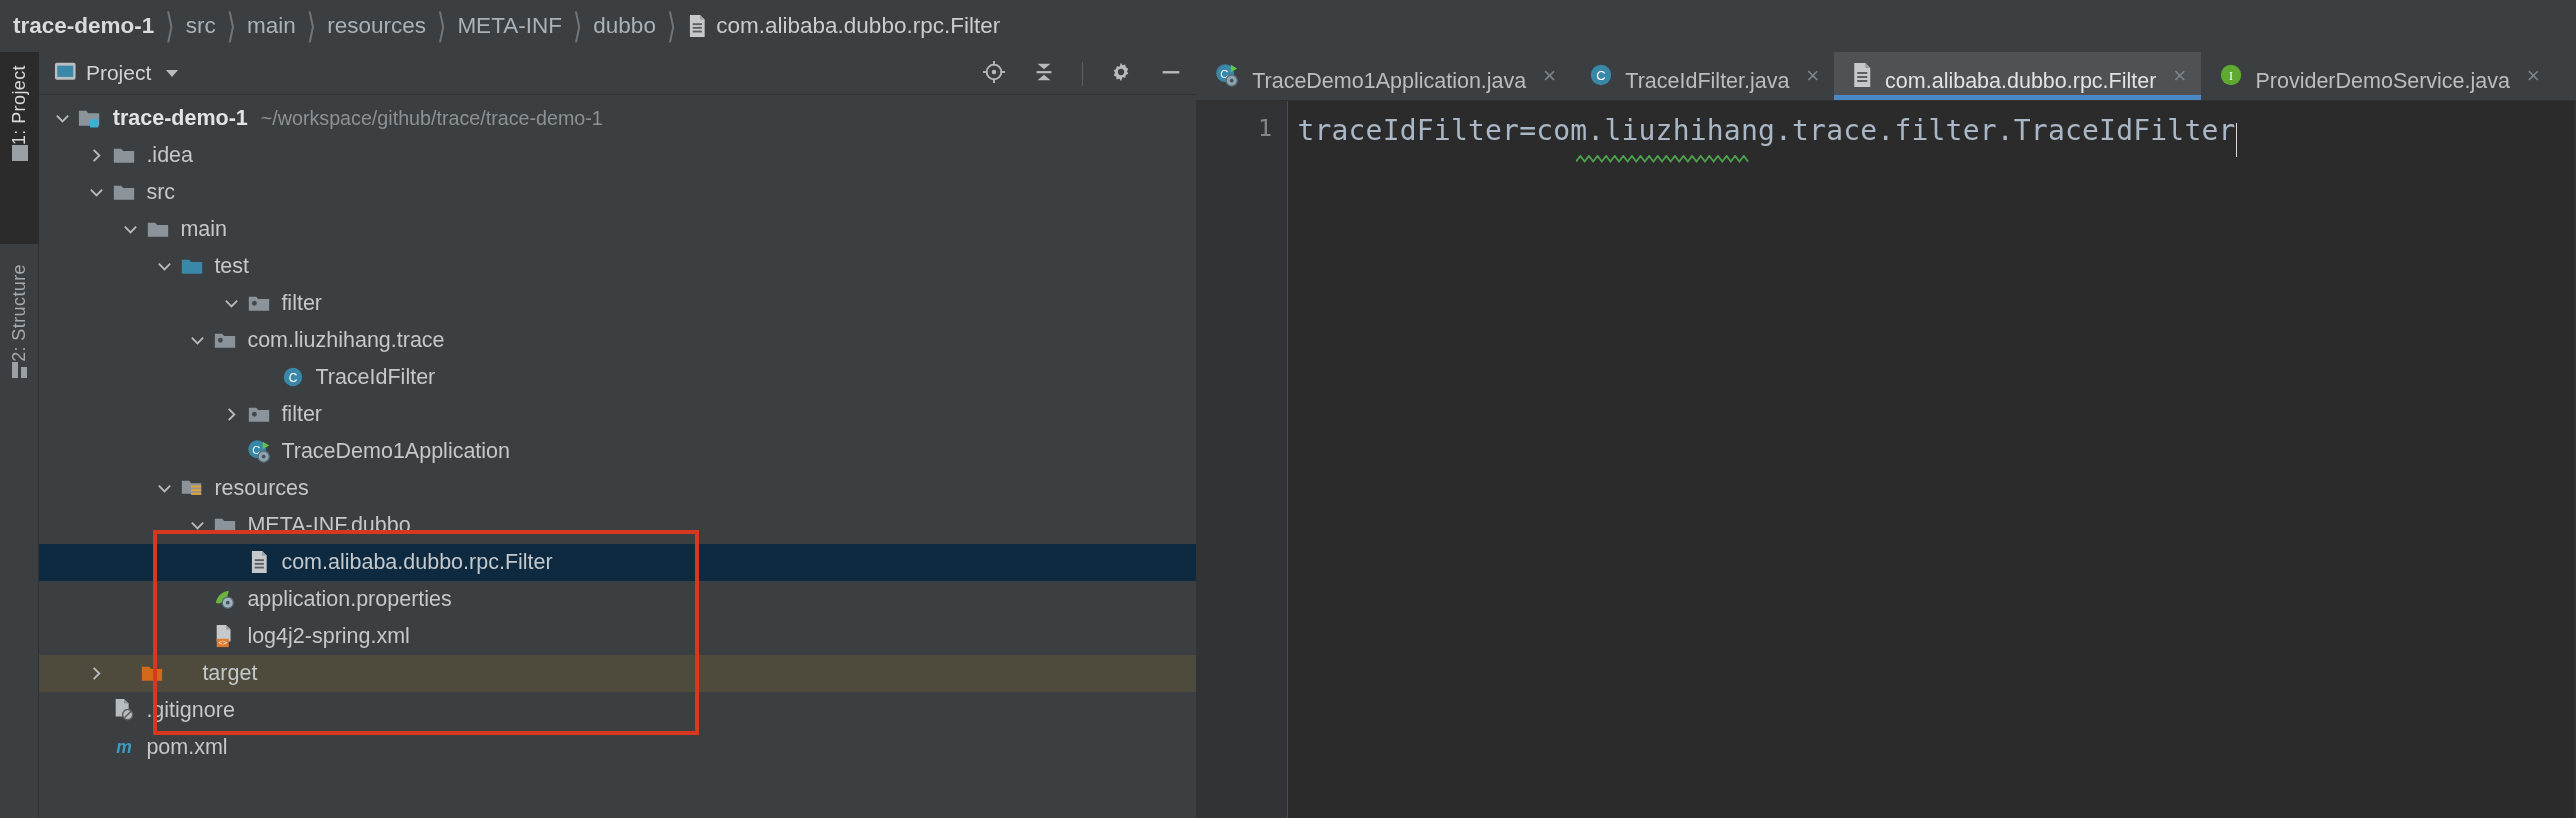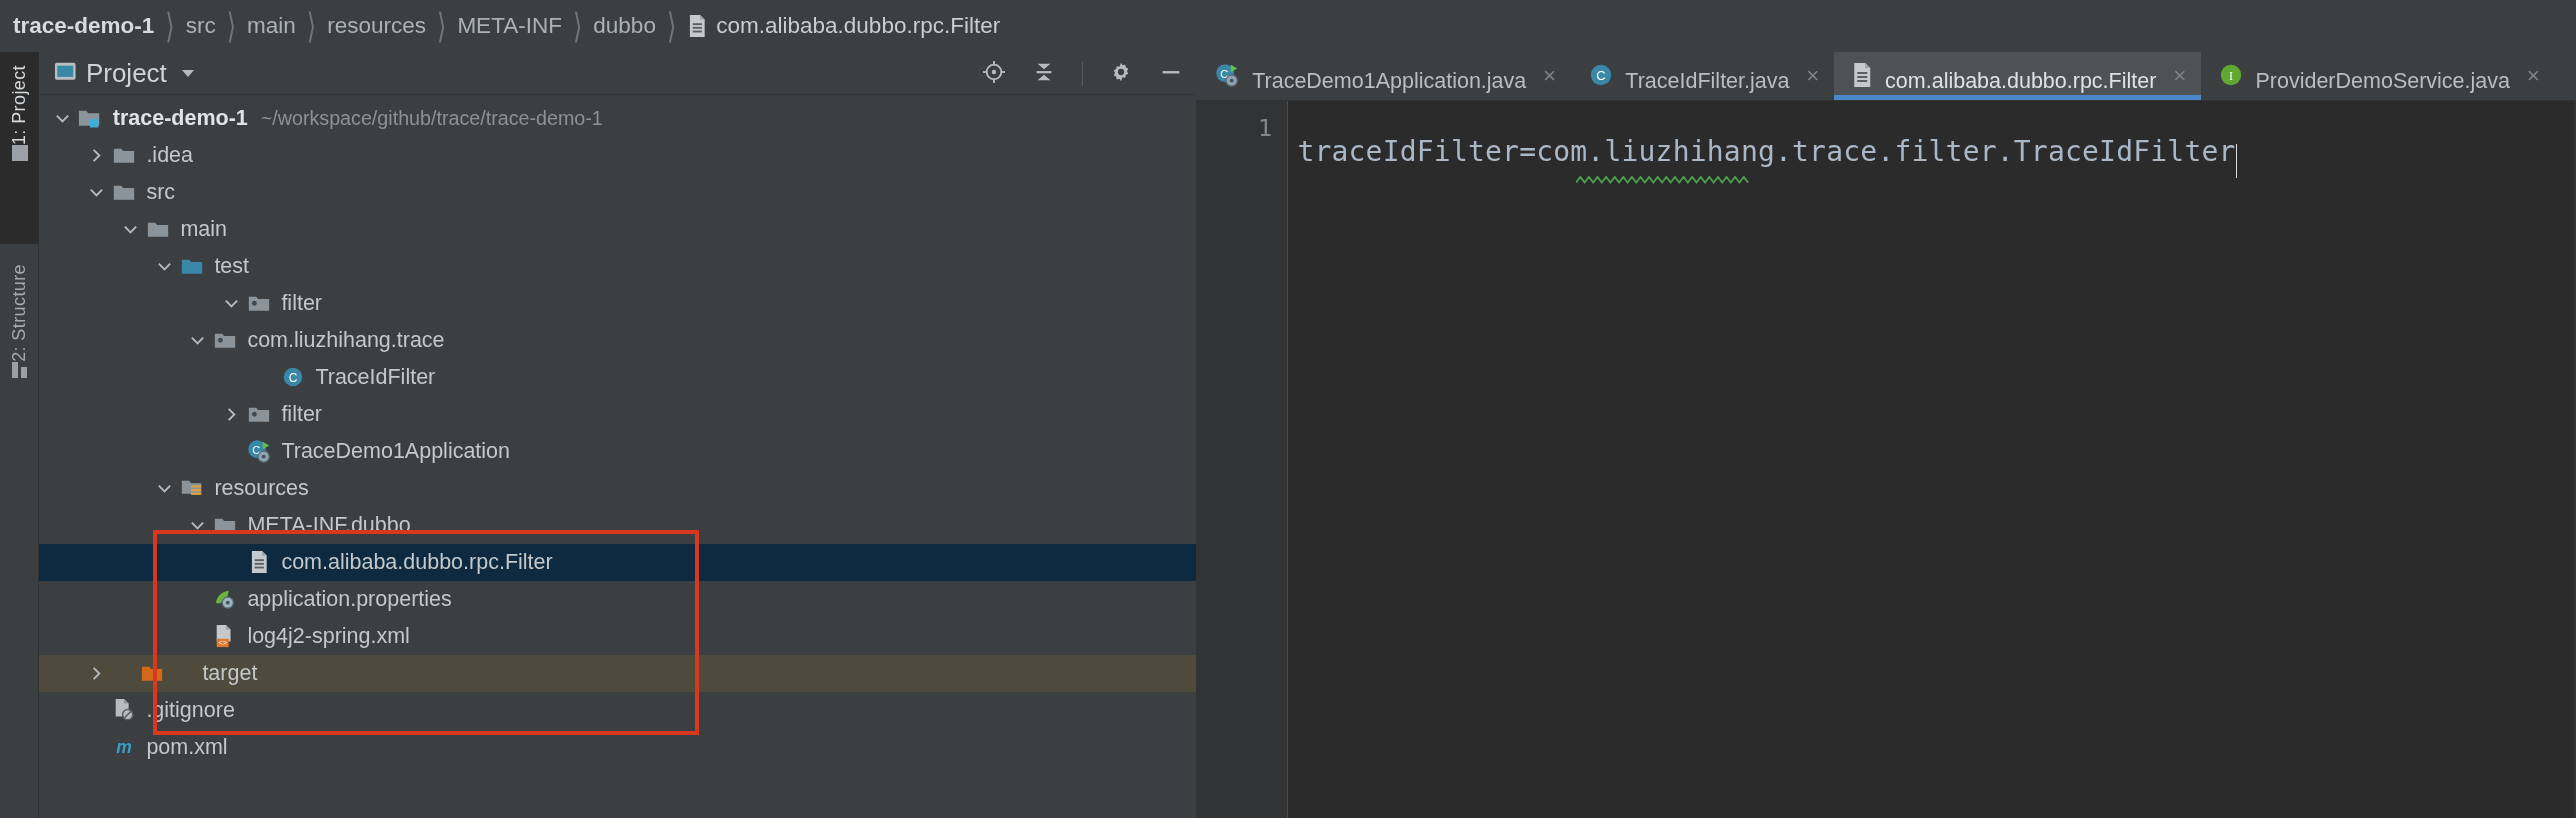--- a/index.html
+++ b/index.html
@@ -54,21 +54,21 @@
   
   .project-panel {
     position: absolute; left: 39px; top: 52px; width: 1157px; height: 766px;
     background: #3c3f41;
   }
   .panel-header {
     position: relative; height: 43px; display: flex; align-items: center;
     padding: 0 11.2px 0 15px; border-bottom: 0.9px solid #323436;
   }
   .panel-title-group { display: flex; align-items: center; gap: 9.4px; }
-  .panel-title { font-size: 26px; color: #cfd4d7; }
+  .panel-title { font-size: 21px; color: #cfd4d7; }
   .panel-caret { width: 0; height: 0; border-left: 6.6px solid transparent;
     border-right: 6.6px solid transparent; border-top: 7.5px solid #b6bbbf; margin-left: 5.6px; }
   .panel-tools { position: absolute; right: 13px; top: 0; height: 43px;
     display: flex; align-items: center; gap: 26px; }
   .panel-tools .tsep { width: 0.9px; height: 24px; background: #5a5e61; }
 
   .tree {
     position: relative; width: 1157px; height: 723px; overflow: hidden;
     padding-top: 4.7px;
   }
@@ -119,21 +119,21 @@
   .code-wrap { position: relative; height: 718px; display: flex; }
   .gutter {
     width: 92px; background: #313335; position: relative;
     border-right: 0.9px solid #4a4d4f;
   }
   .lineno {
     position: absolute; right: 15px; top: 13px;
     font-family: "DejaVu Sans Mono", monospace; font-size: 23.4px; color: #848688;
   }
   .code {
-    flex: 1; position: relative; background: #2b2b2b; padding: 13px 0 0 9.4px; margin-top: 21px;
+    flex: 1; position: relative; background: #2b2b2b; padding: 13px 0 0 9.4px;
   }
   .code-line {
     font-family: "DejaVu Sans Mono", monospace; font-size: 28px;
     color: #a9b7c6; white-space: pre; position: relative; display: inline-block;
     letter-spacing: 0.2px;
   }
   .squiggle {
     position: absolute; left: 279px; top: 41px; width: 173px; height: 9.4px;
   }
   .caret-bar {

